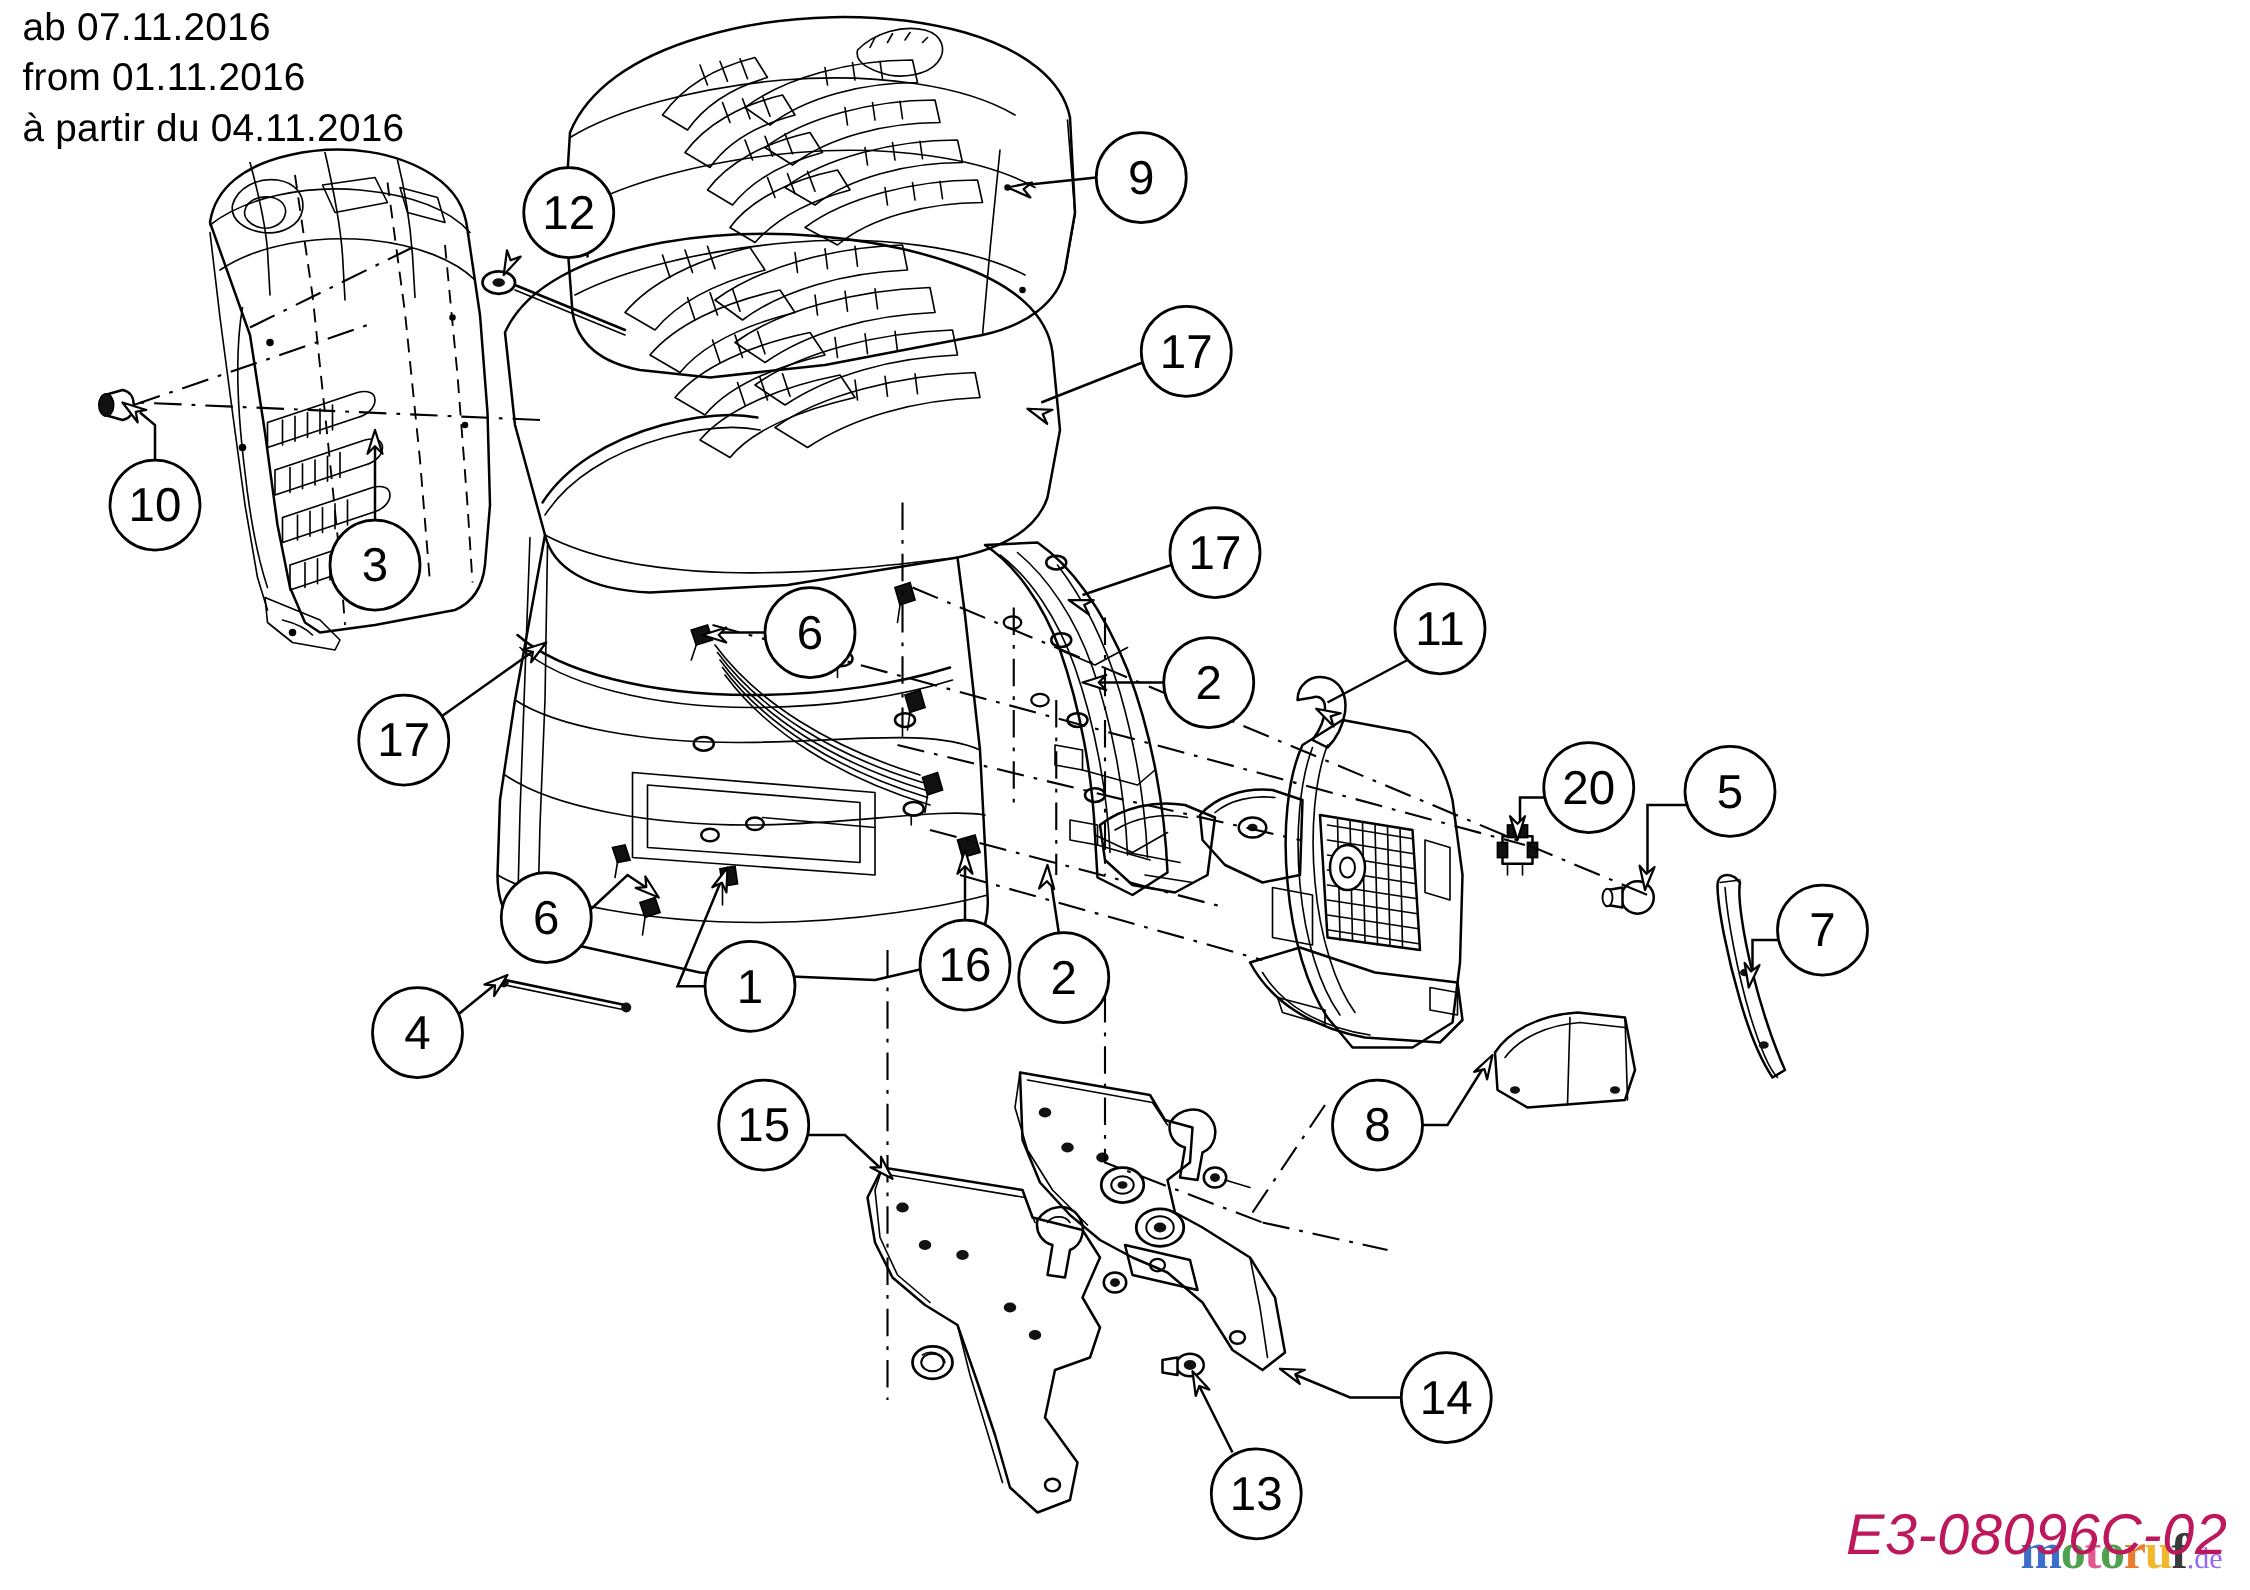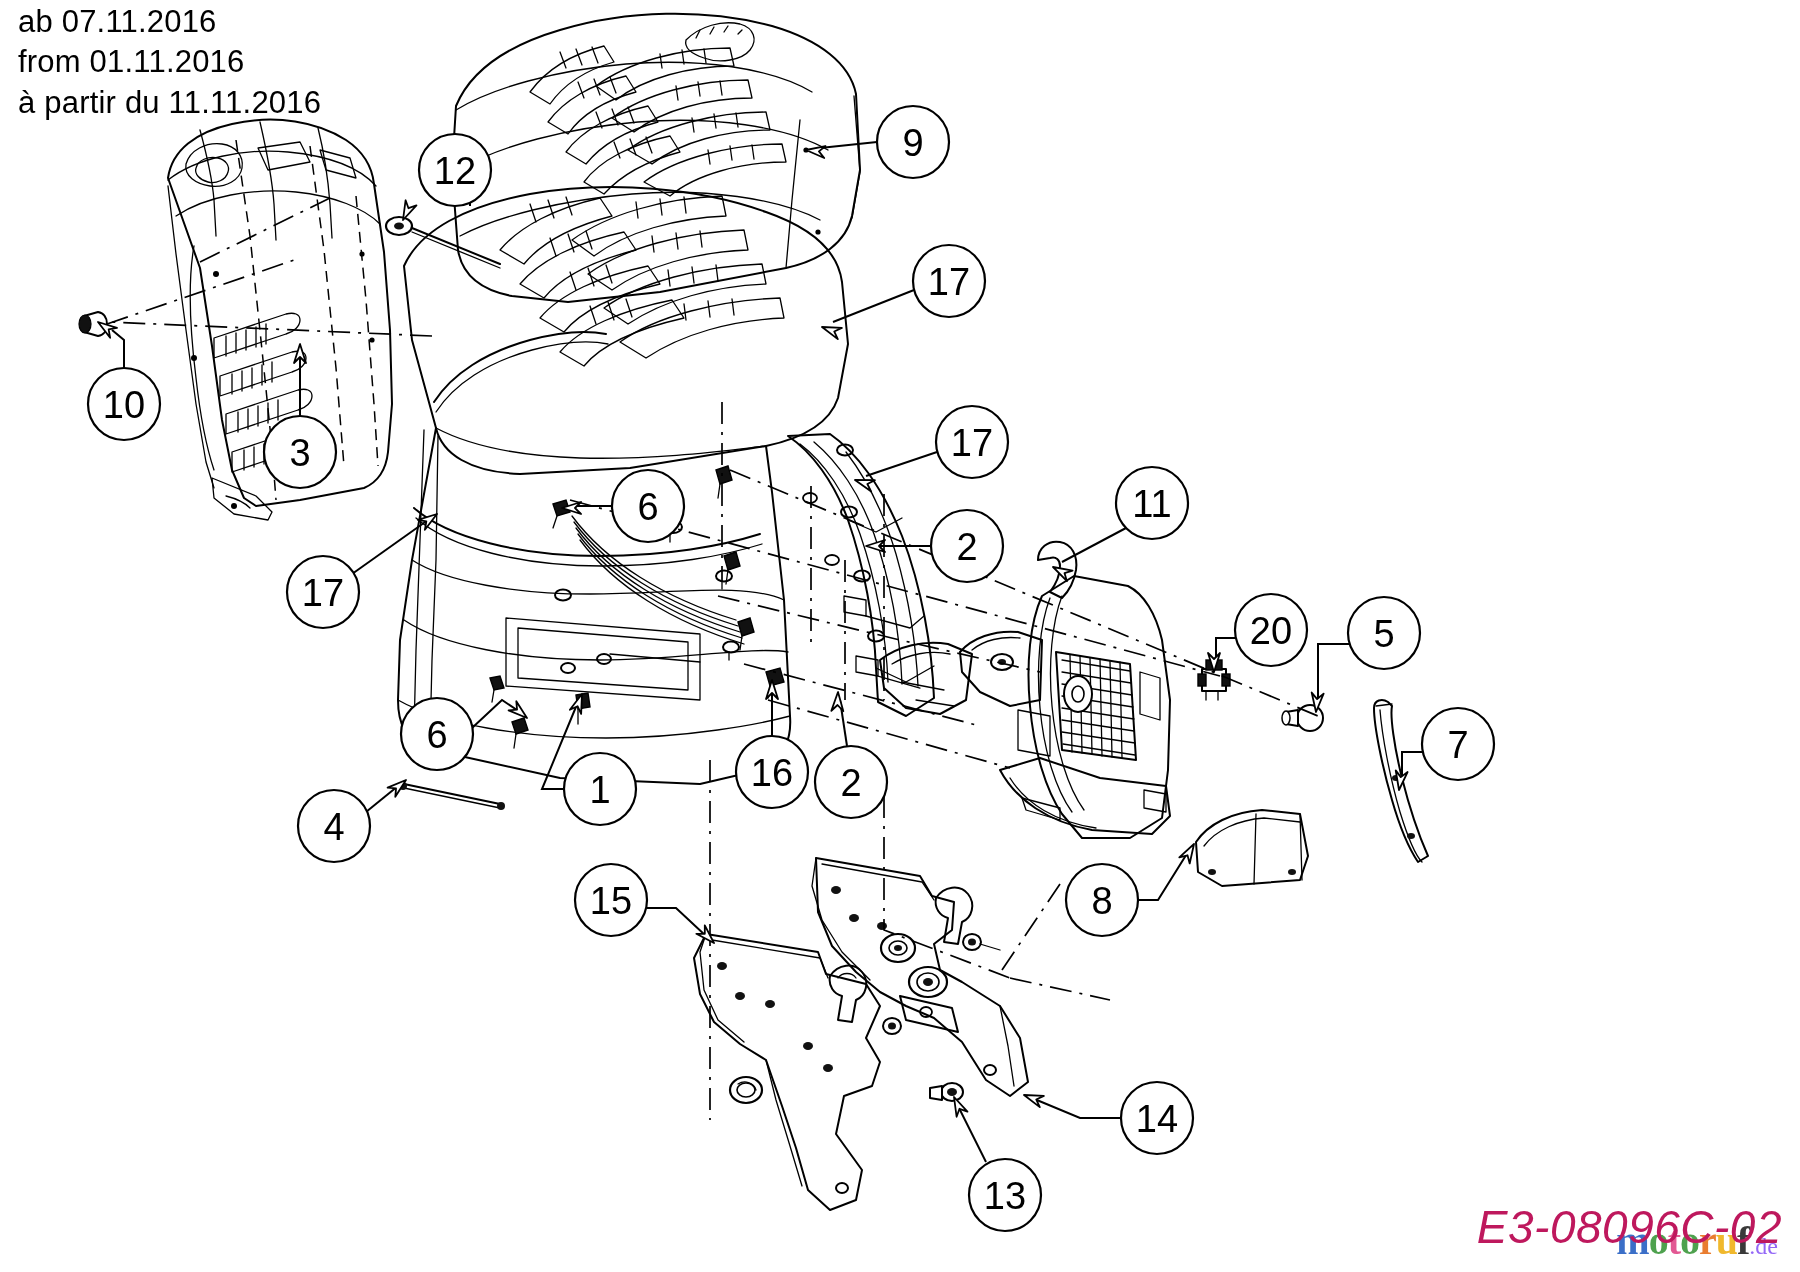--- a/index.html
+++ b/index.html
@@ -117,21 +117,21 @@
   }
 </style>
 </head>
 <body>
 
 <div id="page">
 
   <div id="header-block">
     <div>ab 07.11.2016</div>
     <div>from 01.11.2016</div>
-    <div>à partir du 11.11.2016</div>
+    <div>à partir du 04.11.2016</div>
   </div>
 
   <svg id="drawing-svg" viewBox="0 0 1800 1272">
 
     <defs>
       <marker id="arw" markerWidth="16" markerHeight="12" refX="15" refY="6" orient="auto" markerUnits="userSpaceOnUse">
         <path d="M 15,6 L 0,1.2 L 4.4,6 L 0,10.8 Z" fill="#000"></path>
       </marker>
     </defs>
 

